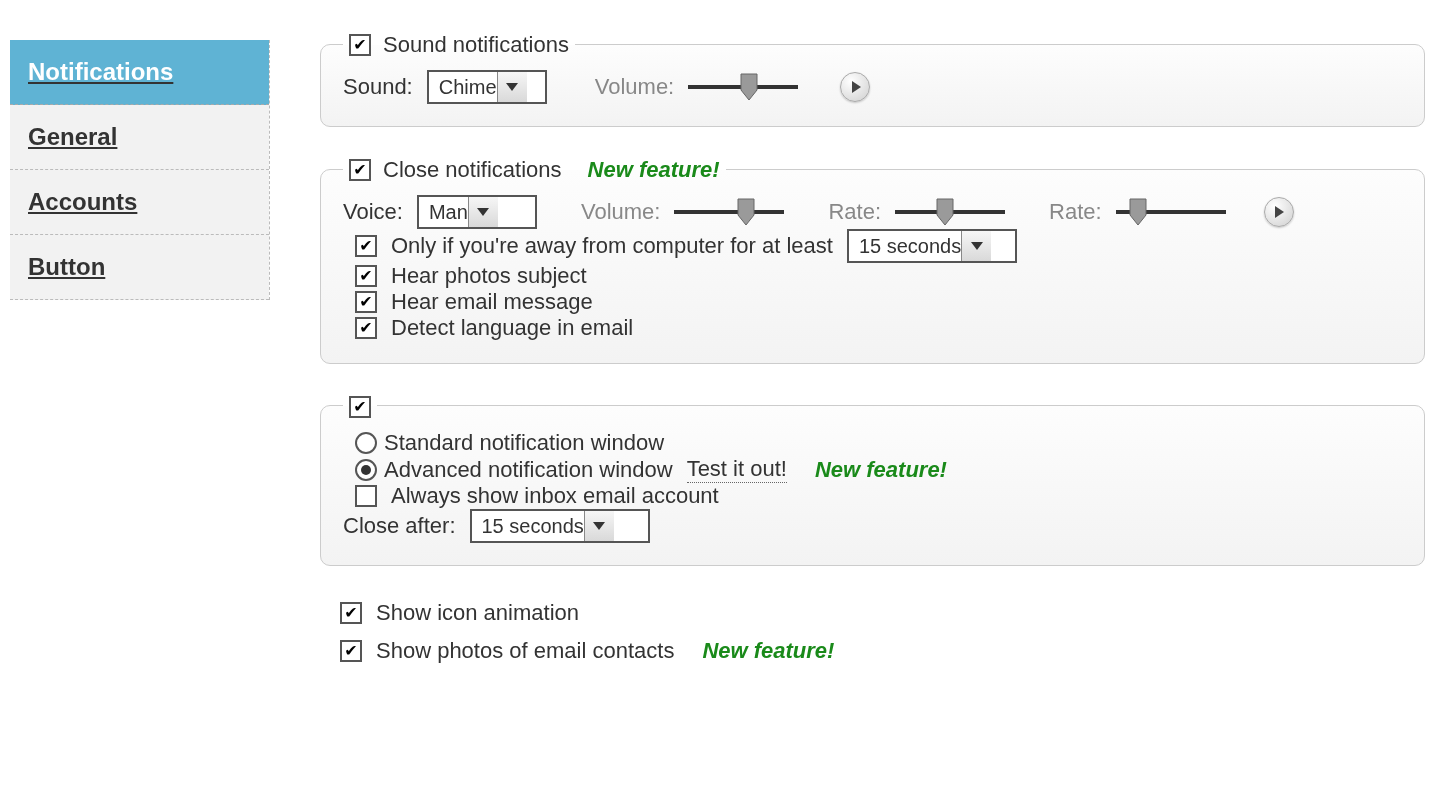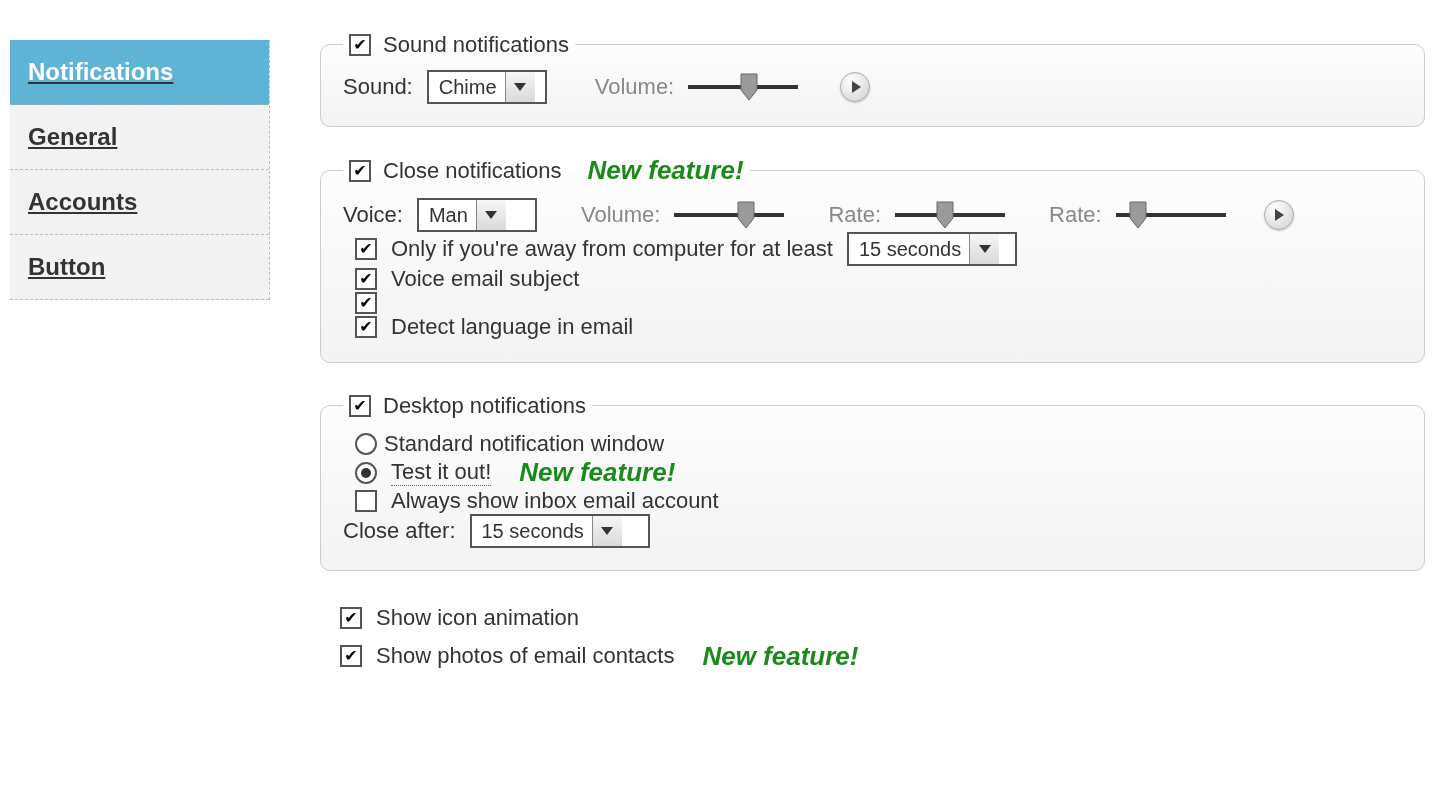--- a/index.html
+++ b/index.html
@@ -58,32 +58,32 @@
     font-size: 22px;
     color: #333;
     background: transparent;
   }
   .legend-row { display: inline-flex; align-items: center; gap: 12px; }
   .legend-checkbox {
     width: 22px; height: 22px; border: 2px solid #555; display: inline-flex;
     align-items: center; justify-content: center; background: #fff;
     font-size: 16px; line-height: 1; color: #000;
   }
-  .new-feature { color: #1a8a1a; font-weight: bold; font-style: italic; margin-left: 14px; font-size: 26px; }
+  .new-feature { color: #1a8a1a; font-weight: bold; font-style: italic; margin-left: 14px; font-size: 22px; }
 
   .row { display: flex; align-items: center; flex-wrap: wrap; gap: 10px 14px; margin: 0 0; font-size: 22px; color:#333;}
   .row .sublabel { color: #888; }
   .indent { margin-left: 12px; }
 
   .select {
     display: inline-flex; align-items: center; border: 2px solid #555;
     background: #fff; height: 34px; padding: 0 0 0 10px; font-size: 20px;
     min-width: 120px; position: relative;
   }
-  .select .sel-value { padding-right: 8px; }
+  .select .sel-value { }
   .select .sel-btn {
     width: 30px; height: 100%; border-left: 1px solid #888;
     background: linear-gradient(#f6f6f6,#d9d9d9);
     display: inline-flex; align-items: center; justify-content: center;
   }
   .sel-btn .tri { width:0;height:0;border-left:6px solid transparent;border-right:6px solid transparent;border-top:8px solid #333; }
 
   .slider {
     display:inline-flex; align-items:center; position:relative;
     width: 110px; height: 30px;
@@ -236,55 +236,56 @@
           <span class="sel-value">15 seconds</span>
           <span class="sel-btn">
               <span class="tri"></span>
             </span>
         </span>
       </div>
 
       <div class="row indent">
         <span class="chk">
           <span class="box">✔</span>
-          <span>Voice email subject</span>
-        </span>
-      </div>
-      <div class="row indent">
-        <span class="chk">
-          <span class="box">✔</span>
+          <span>Hear photos subject</span>
+        </span>
+      </div>
+      <div class="row indent">
+        <span class="chk">
+          <span class="box">✔</span>
+          <span>Hear email message</span>
         </span>
       </div>
       <div class="row indent">
         <span class="chk">
           <span class="box">✔</span>
           <span>Detect language in email</span>
         </span>
       </div>
     </fieldset>
 
     <fieldset class="group">
       <legend>
         <span class="legend-row">
           <span class="legend-checkbox">✔</span>
-          <span>Desktop notifications</span>
         </span>
       </legend>
 
       <div class="row indent">
         <span class="radio">
           <span class="circ"></span>
           <span>Standard notification window</span>
         </span>
       </div>
       <div class="row indent">
         <span class="radio">
           <span class="circ">
               <span class="dot"></span>
             </span>
+          <span>Advanced notification window</span>
         </span>
         <span class="linkish">Test it out!</span>
         <span class="new-feature">New feature!</span>
       </div>
       <div class="row indent">
         <span class="chk">
           <span class="box"></span>
           <span>Always show inbox email account</span>
         </span>
       </div>

